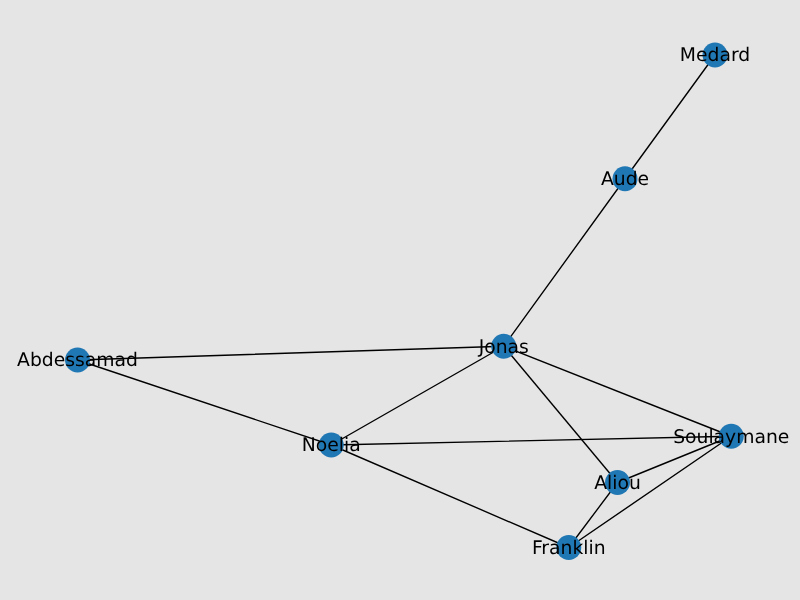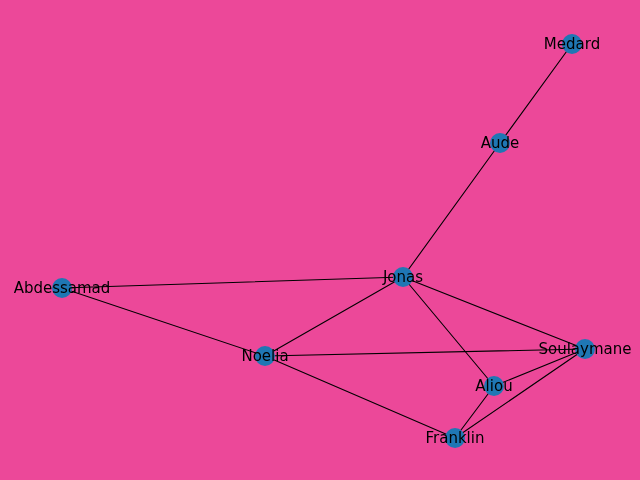--- a/index.html
+++ b/index.html
@@ -7,21 +7,21 @@
     padding: 0;
     background: #ffffff;
   }
   body {
     font-family: "DejaVu Sans", sans-serif;
   }
   #graph-figure {
     position: relative;
     width: 640px;
     height: 480px;
-    background: #ec4899;
+    background: #e5e5e5;
     overflow: hidden;
     text-align: center;
   }
   #graph-canvas {
     position: absolute;
     top: 0;
     left: 0;
     width: 640px;
     height: 480px;
     display: block;

